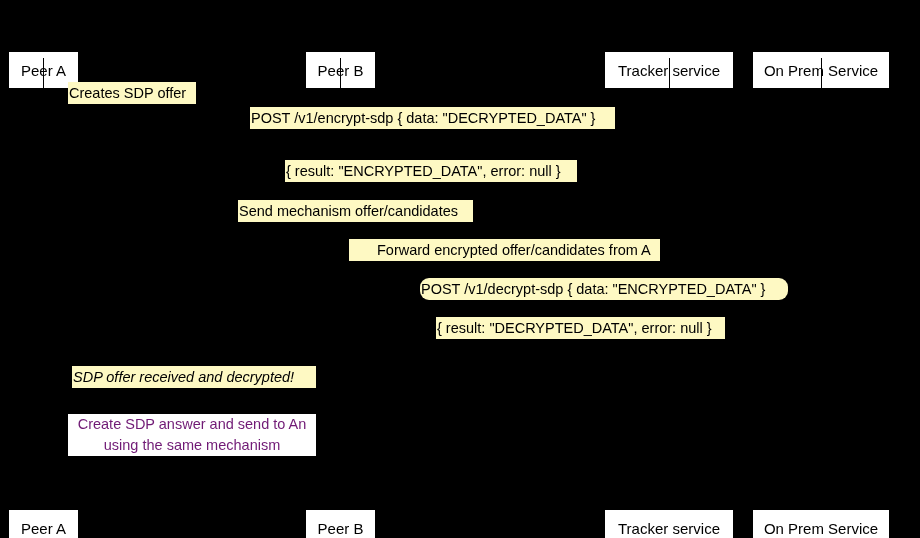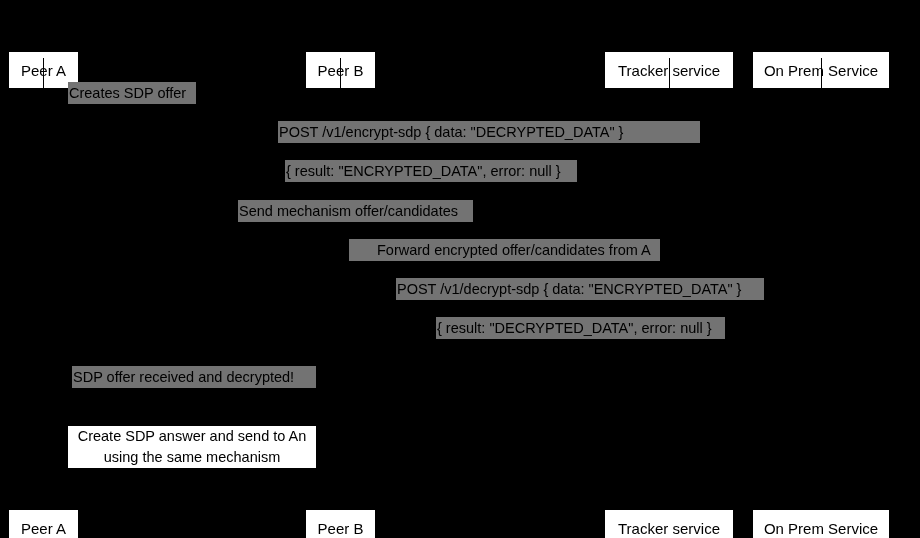--- a/index.html
+++ b/index.html
@@ -24,41 +24,40 @@
     display: flex;
     align-items: center;
     justify-content: center;
     font-size: 15px;
     line-height: 1;
     white-space: nowrap;
     margin-top: 30px;
   }
   .msg-label {
     position: absolute;
-    background: #737373;
+    background: #fef9c3;
     color: #000000;
     font-size: 14.5px;
     line-height: 22px;
     height: 22px;
     padding: 0 1px;
     box-sizing: border-box;
     white-space: nowrap;
     display: block;
   }
   .note-box {
     position: absolute;
     background: #ffffff;
-    color: #000000;
+    color: #701a75;
     font-size: 14.5px;
     line-height: 21px;
     box-sizing: border-box;
     text-align: center;
     padding: 0 2px;
     white-space: pre-line;
-    margin-top: 12px;
   }
   .lifeline {
     position: absolute;
     width: 1px;
     background: #000000;
   }
 </style>
 </head>
 <body>
 
@@ -77,33 +76,33 @@
     <span>On Prem Service</span>
   </div>
 
   <div class="lifeline" style="left:43px; top:58px; height:422px;"></div>
   <div class="lifeline" style="left:340px; top:58px; height:422px;"></div>
   <div class="lifeline" style="left:669px; top:58px; height:422px;"></div>
   <div class="lifeline" style="left:821px; top:58px; height:422px;"></div>
 
   <div class="msg-label" style="left:68px; top:82px; width:128px;">Creates SDP offer</div>
 
-  <div class="msg-label" style="left:250px; top:121px; width:422px;margin-left:28px;">POST /v1/encrypt-sdp { data: "DECRYPTED_DATA" }</div>
+  <div class="msg-label" style="left:250px; top:107px; width:365px;">POST /v1/encrypt-sdp { data: "DECRYPTED_DATA" }</div>
 
   <div class="msg-label" style="left:285px; top:160px; width:292px;">{ result: "ENCRYPTED_DATA", error: null }</div>
 
   <div class="msg-label" style="left:238px; top:200px; width:235px;">Send mechanism offer/candidates</div>
 
   <div class="msg-label" style="left:349px; top:239px; width:311px;padding-left:28px;">Forward encrypted offer/candidates from A</div>
 
-  <div class="msg-label" style="left:396px; top:278px; width:368px;">POST /v1/decrypt-sdp { data: "ENCRYPTED_DATA" }</div>
+  <div class="msg-label" style="left:420px; top:278px; width:368px;border-radius:9px;">POST /v1/decrypt-sdp { data: "ENCRYPTED_DATA" }</div>
 
   <div class="msg-label" style="left:436px; top:317px; width:289px;">{ result: "DECRYPTED_DATA", error: null }</div>
 
-  <div class="msg-label" style="left:72px; top:366px; width:244px;">SDP offer received and decrypted!</div>
+  <div class="msg-label" style="left:72px; top:366px; width:244px;font-style:italic;">SDP offer received and decrypted!</div>
 
   <div class="note-box" style="left:68px; top:414px; width:248px; height:42px;">Create SDP answer and send to An
 using the same mechanism</div>
 
   <div class="participant" style="left:9px; top:480px; width:69px; height:37px;">
     <span>Peer A</span>
   </div>
   <div class="participant" style="left:306px; top:480px; width:69px; height:37px;">
     <span>Peer B</span>
   </div>

